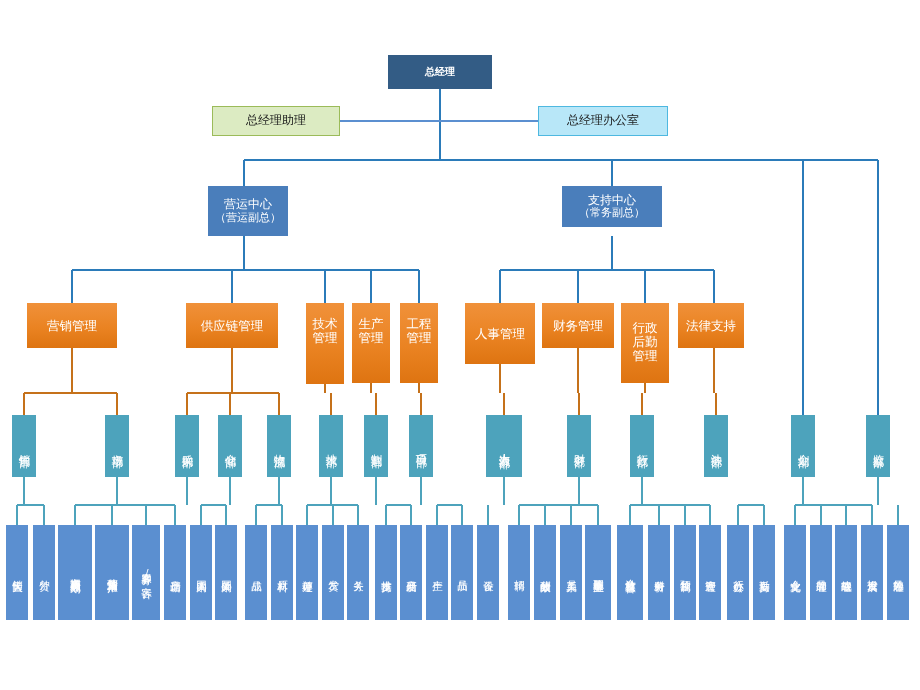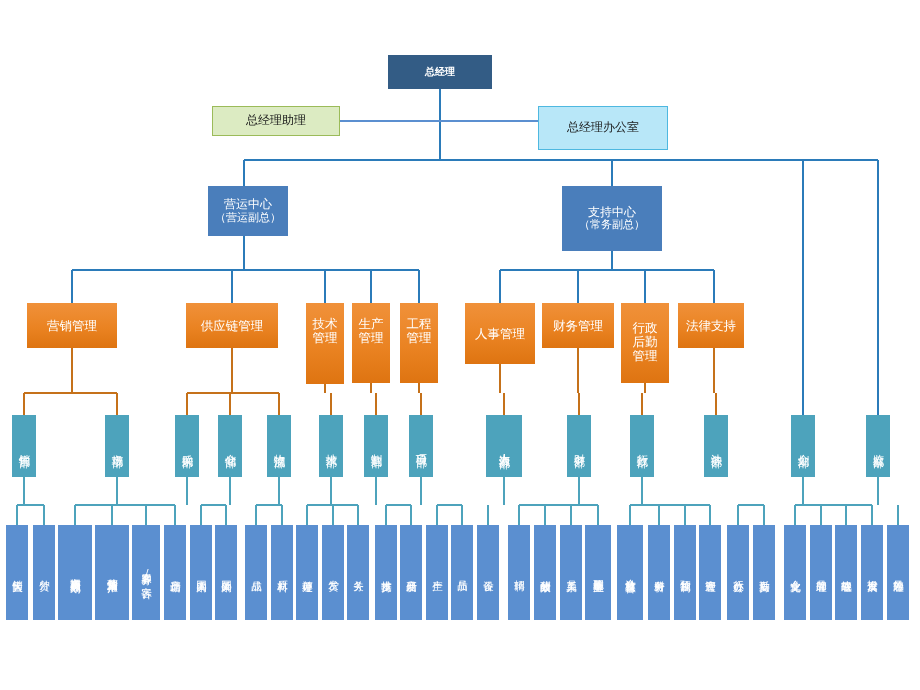--- a/index.html
+++ b/index.html
@@ -147,26 +147,26 @@
       <line x1="795" y1="505" x2="872" y2="505" stroke="#4DA3BC" stroke-width="1.4" shape-rendering="crispEdges"></line>
       <line x1="795" y1="505" x2="795" y2="525" stroke="#4DA3BC" stroke-width="1.4" shape-rendering="crispEdges"></line>
       <line x1="821" y1="505" x2="821" y2="525" stroke="#4DA3BC" stroke-width="1.4" shape-rendering="crispEdges"></line>
       <line x1="846" y1="505" x2="846" y2="525" stroke="#4DA3BC" stroke-width="1.4" shape-rendering="crispEdges"></line>
       <line x1="872" y1="505" x2="872" y2="525" stroke="#4DA3BC" stroke-width="1.4" shape-rendering="crispEdges"></line>
       <line x1="878" y1="477" x2="878" y2="505" stroke="#4DA3BC" stroke-width="1.4" shape-rendering="crispEdges"></line>
       <line x1="898" y1="505" x2="898" y2="525" stroke="#4DA3BC" stroke-width="1.4" shape-rendering="crispEdges"></line>
     </svg>
     <div class="node lvl1" style="left: 388px; top: 55px; width: 104px; height: 34px;">总经理</div>
     <div class="node staff-green" style="left: 212px; top: 106px; width: 128px; height: 30px;">总经理助理</div>
-    <div class="node staff-cyan" style="left: 538px; top: 106px; width: 130px; height: 44px;">总经理办公室</div>
+    <div class="node staff-cyan" style="left: 538px; top: 106px; width: 130px; height: 30px;">总经理办公室</div>
     <div class="node lvl2" style="left: 208px; top: 186px; width: 80px; height: 50px;">
       <div>营运中心</div>
       <div class="sub">（营运副总）</div>
     </div>
-    <div class="node lvl2" style="left: 562px; top: 186px; width: 100px; height: 65px;">
+    <div class="node lvl2" style="left: 562px; top: 186px; width: 100px; height: 41px;">
       <div>支持中心</div>
       <div class="sub">（常务副总）</div>
     </div>
     <div class="node lvl3" style="left: 186px; top: 303px; width: 92px; height: 45px; white-space: pre-line;">供应链管理</div>
     <div class="node lvl3" style="left: 27px; top: 303px; width: 90px; height: 45px; white-space: pre-line;">营销管理</div>
     <div class="node lvl3 tall" style="left: 306px; top: 303px; width: 38px; height: 81px; white-space: pre-line; display: block; padding-top: 14px;">技术
 管理</div>
     <div class="node lvl3 tall" style="left: 352px; top: 303px; width: 38px; height: 80px; white-space: pre-line; display: block; padding-top: 14px;">生产
 管理</div>
     <div class="node lvl3 tall" style="left: 400px; top: 303px; width: 38px; height: 80px; white-space: pre-line; display: block; padding-top: 14px;">工程

